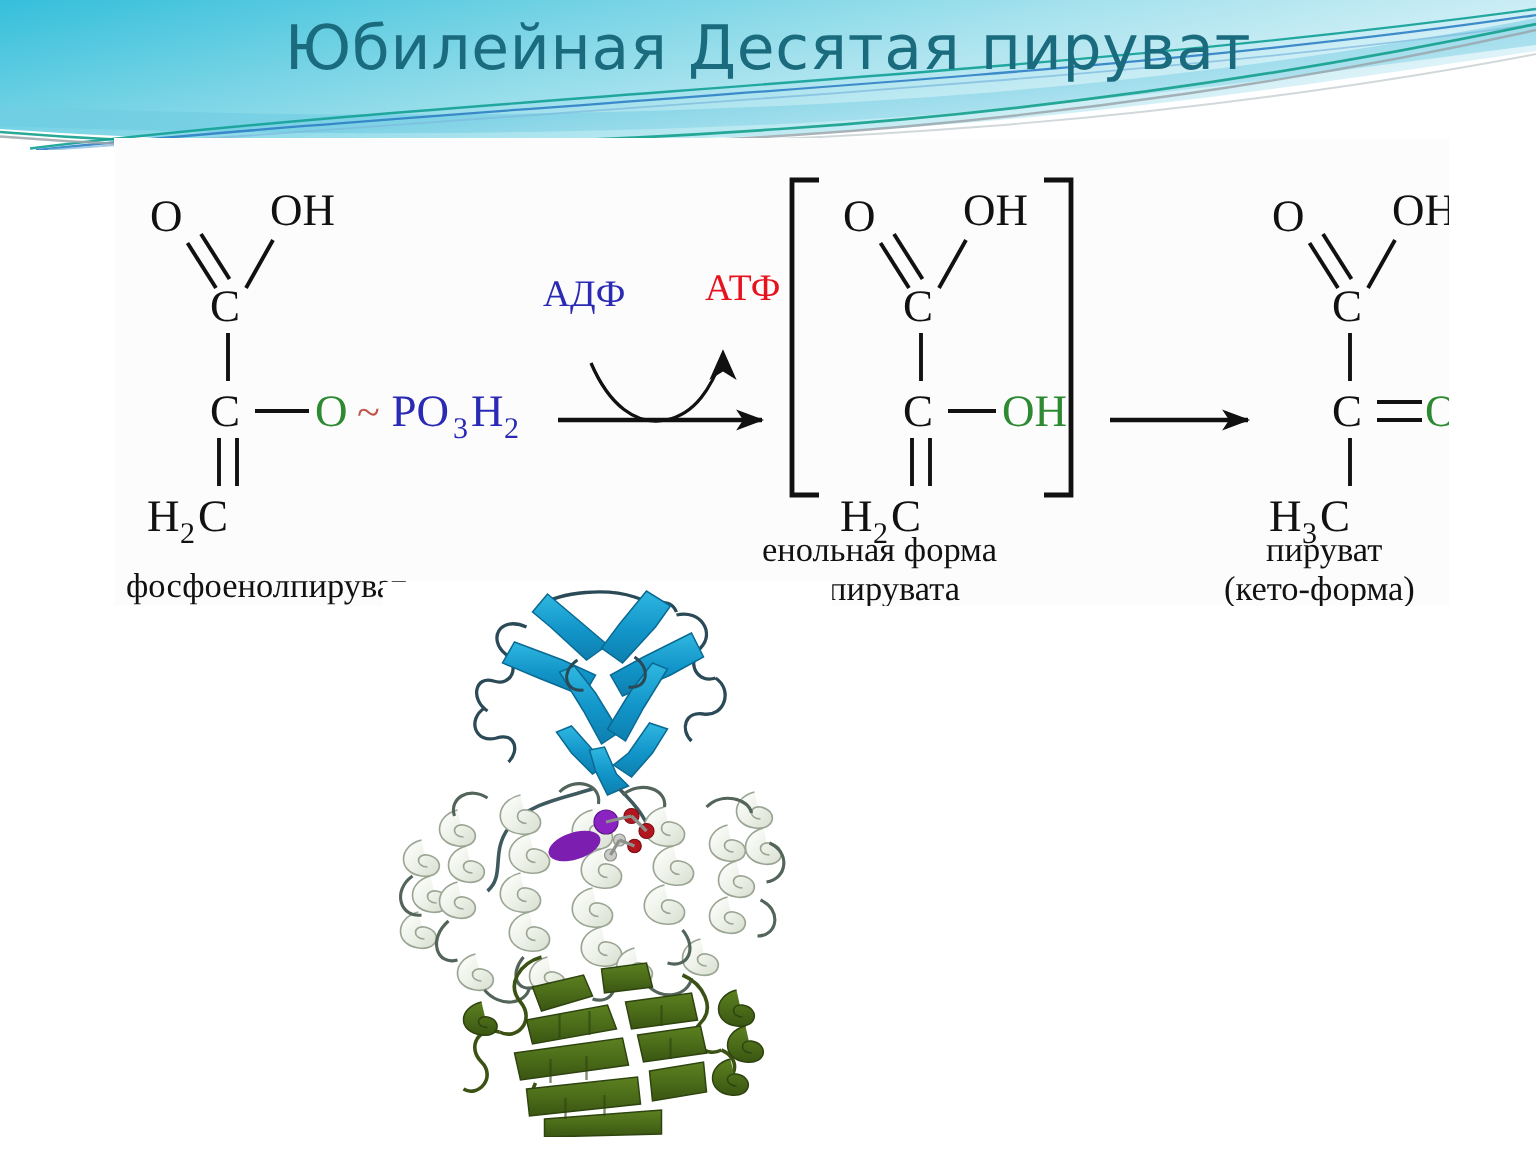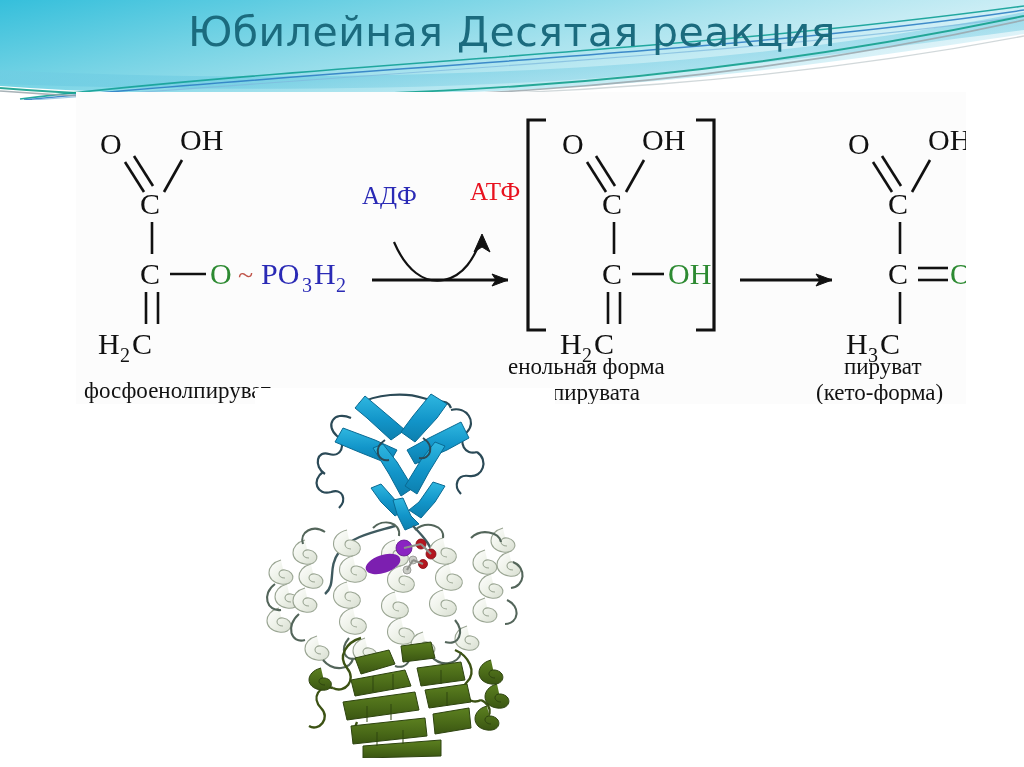--- a/index.html
+++ b/index.html
@@ -106,21 +106,21 @@
                C880,86 700,100 500,104 C300,108 140,104 0,99 Z" fill="url(#hdrGrad3)"></path>
 
       <path d="M20,99 C190,78 420,64 640,46 C790,34 920,20 1024,6" fill="none" stroke="#18a39a" stroke-width="1.6" opacity="0.95"></path>
       <path d="M24,100 C200,82 430,68 650,50 C800,38 930,24 1024,10" fill="none" stroke="#2f7fc4" stroke-width="1.5" opacity="0.9"></path>
       <path d="M32,100 C210,86 440,72 660,54 C810,42 940,28 1024,16" fill="none" stroke="#7fb9dd" stroke-width="1.2" opacity="0.75"></path>
 
       <path d="M0,88 C160,101 330,99 520,86 C700,74 870,48 1024,16" fill="none" stroke="#13a08c" stroke-width="1.8" opacity="0.9"></path>
       <path d="M0,91 C170,104 340,102 530,90 C710,78 880,52 1024,20" fill="none" stroke="#9aa6ab" stroke-width="1.6" opacity="0.85"></path>
       <path d="M240,95 C380,99 520,95 660,84 C800,73 930,54 1024,36" fill="none" stroke="#bdc7cb" stroke-width="1.3" opacity="0.7"></path>
     </svg>
-    <div id="slide-title">Юбилейная Десятая реакция</div>
+    <div id="slide-title">Юбилейная Десятая пируват</div>
   </div>
 
   <div id="reaction-panel">
     <svg width="890" height="312" viewBox="0 0 890 312">
 
       <rect x="0" y="0" width="890" height="312" fill="#fcfcfc"></rect>
 
       <g>
 
         <text class="chem" x="24" y="62" font-size="30">O</text>

